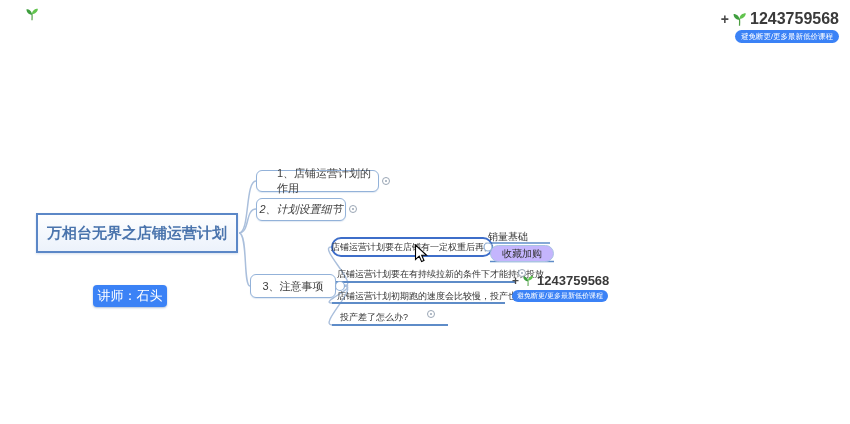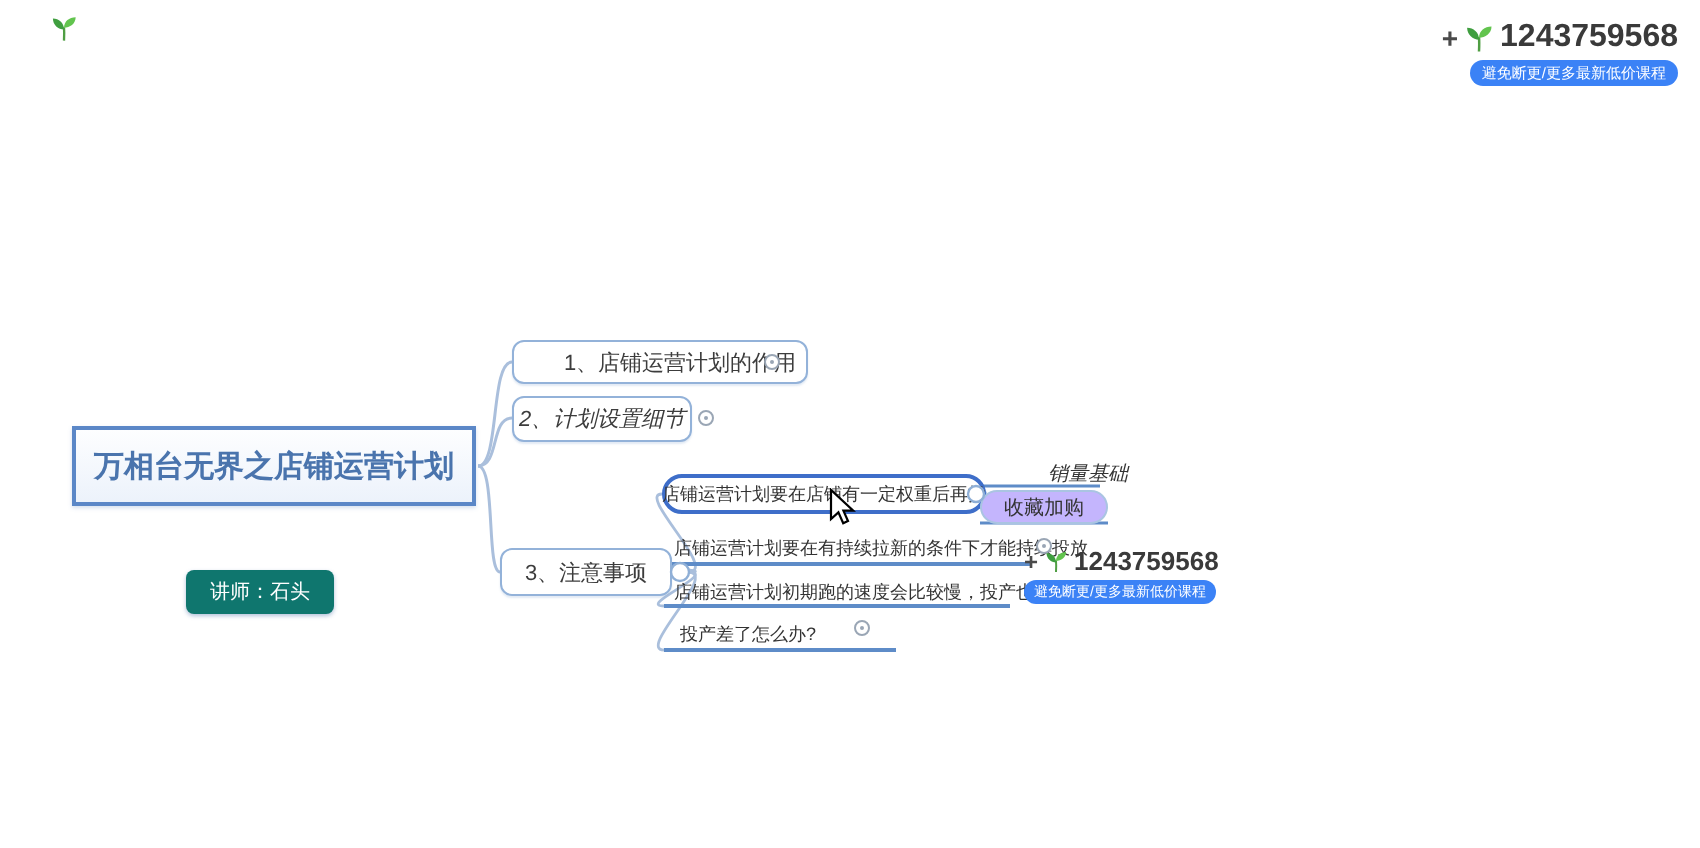--- a/index.html
+++ b/index.html
@@ -13,45 +13,45 @@
     left:36px;top:213px;width:202px;height:40px;
     border:2px solid #5b87c7;border-radius:0;
     background:linear-gradient(#fdfeff,#ecf2fb);
     color:#4a74ad;font-weight:bold;font-size:15px;
     display:flex;align-items:center;justify-content:center;
     box-shadow:0 1px 2px rgba(90,130,190,.25);
     cursor:default;
   }
   .presenter-node{
     left:93px;top:285px;width:74px;height:22px;
-    background:#0f766e;border-radius:4px;color:#fff;font-size:10px;
+    background:#3b82f6;border-radius:4px;color:#fff;font-size:13px;
     display:flex;align-items:center;justify-content:center;
     box-shadow:0 1px 2px rgba(60,100,160,.4);
   }
   .branch{
     border:1px solid #93b2d9;border-radius:6px;background:#fff;
     color:#3c3c3c;font-size:11px;
     display:flex;align-items:center;justify-content:center;
     box-shadow:0 1px 1px rgba(140,170,210,.25);
   }
-  .b1{left:256px;top:170px;width:148px;height:22px;padding-left:20px;}
+  .b1{left:256px;top:170px;width:123px;height:22px;padding-left:20px;}
   .b2{left:256px;top:198px;width:90px;height:23px;font-style:italic;}
   .b3{left:250px;top:274px;width:86px;height:24px;font-size:11px;}
   .note{
     color:#333;font-size:9px;white-space:nowrap;line-height:12px;
   }
   .note-selected{
     left:331px;top:237px;width:162px;height:20px;
     border:2px solid #3e6ec9;border-radius:10px;background:#fff;
     display:flex;align-items:center;justify-content:center;
   }
   .n2{left:337px;top:268px;}
   .n3{left:337px;top:290px;}
   .n4{left:340px;top:311px;}
-  .leaf1{left:524px;top:230px;font-size:10px;color:#333;white-space:nowrap;font-style:italic;}
+  .leaf1{left:488px;top:230px;font-size:10px;color:#333;white-space:nowrap;}
   .leaf2{
     left:490px;top:245px;width:64px;height:17px;
     border:1px solid #aac4e2;border-radius:9px;background:#c4b5fd;
     font-size:10px;color:#333;
     display:flex;align-items:center;justify-content:center;
   }
 
   
   .wm-number{display:flex;align-items:center;gap:3px;color:#3a3a3a;font-weight:bold;}
   .wm-plus{font-weight:bold;color:#4a4a4a;}

